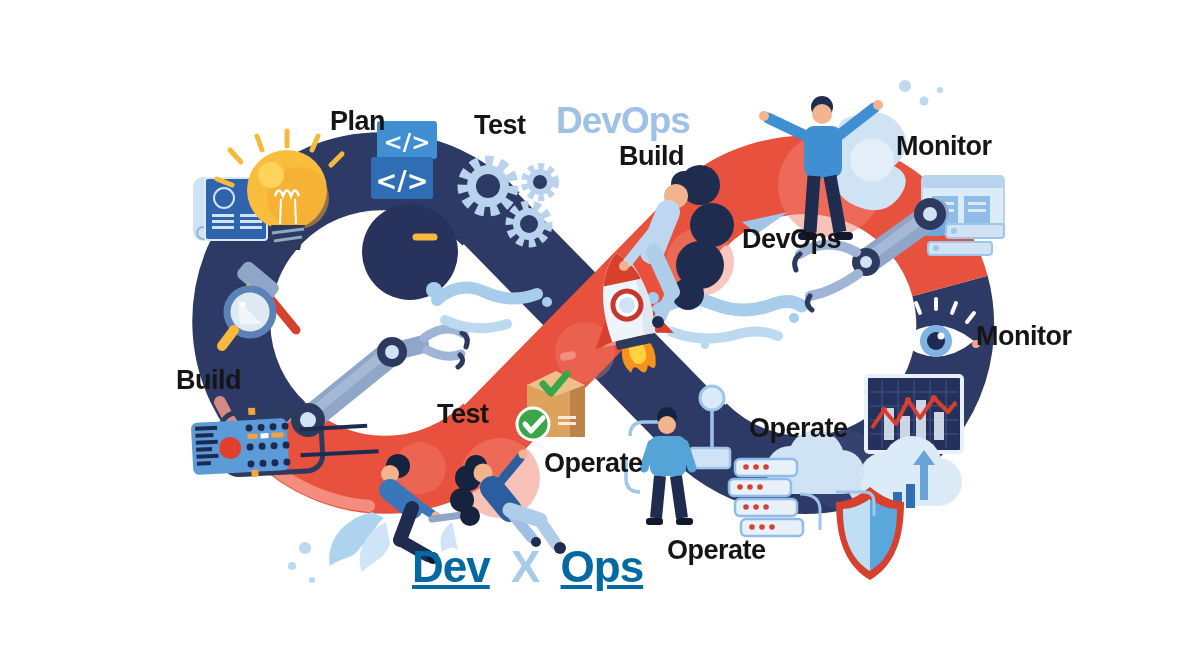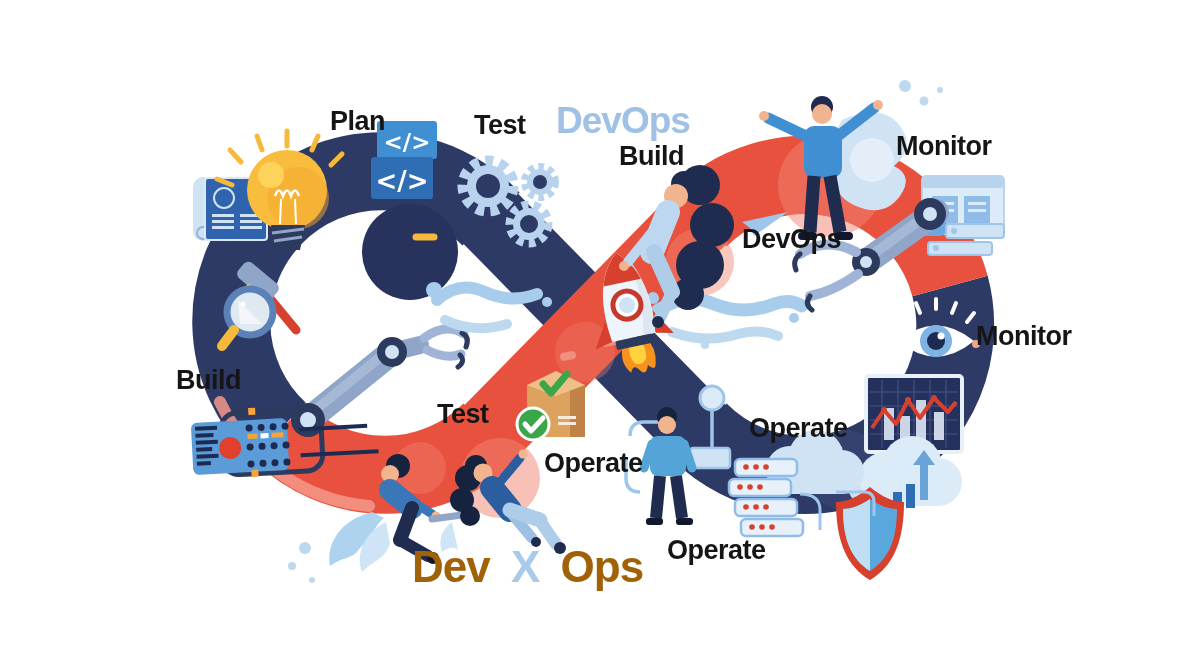--- a/index.html
+++ b/index.html
@@ -2,21 +2,21 @@
 <html><head>
 <meta charset="utf-8">
 <style>
   html,body{margin:0;padding:0;background:#fff;}
   .canvas{position:relative;width:1200px;height:655px;background:#ffffff;overflow:hidden;
           font-family:"Liberation Sans",sans-serif;}
   .loop-svg{position:absolute;left:0;top:0;}
   .lbl{position:absolute;font-weight:700;font-size:27px;letter-spacing:-0.5px;color:#151515;white-space:nowrap;}
   .title-top{position:absolute;left:556px;top:100px;font-weight:700;font-size:37px;color:#9fc1e6;letter-spacing:-1px;}
   .title-bottom{position:absolute;left:412px;top:542px;font-weight:700;font-size:44px;letter-spacing:-1px;white-space:nowrap;}
-  .title-bottom .navy{color:#a16207;}
+  .title-bottom .navy{color:#0369a1;text-decoration:underline;}
   .title-bottom .lite{color:#a9cbea;padding:0 10px;}
 </style>
 </head>
 <body>
 
 <div class="canvas">
 
 <svg class="loop-svg" width="1200" height="655" viewBox="0 0 1200 655">
 
   <g>

